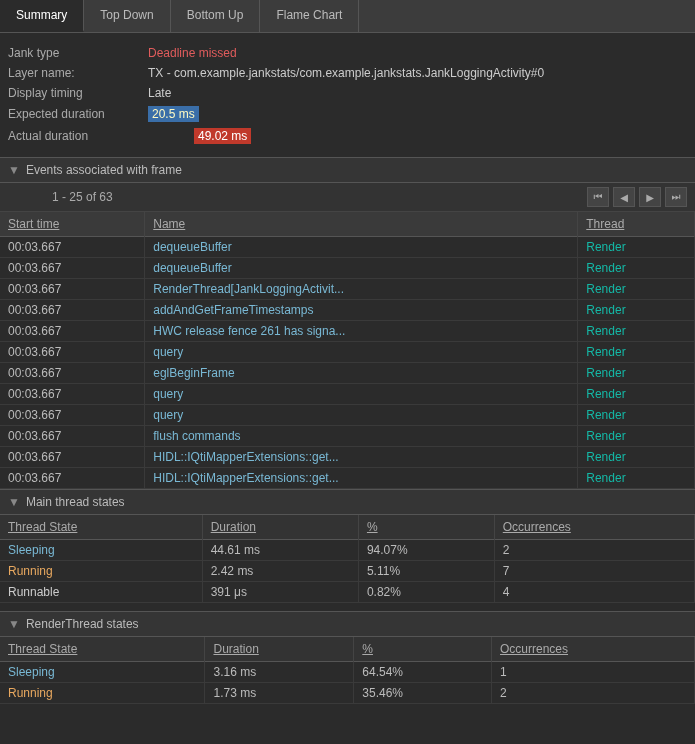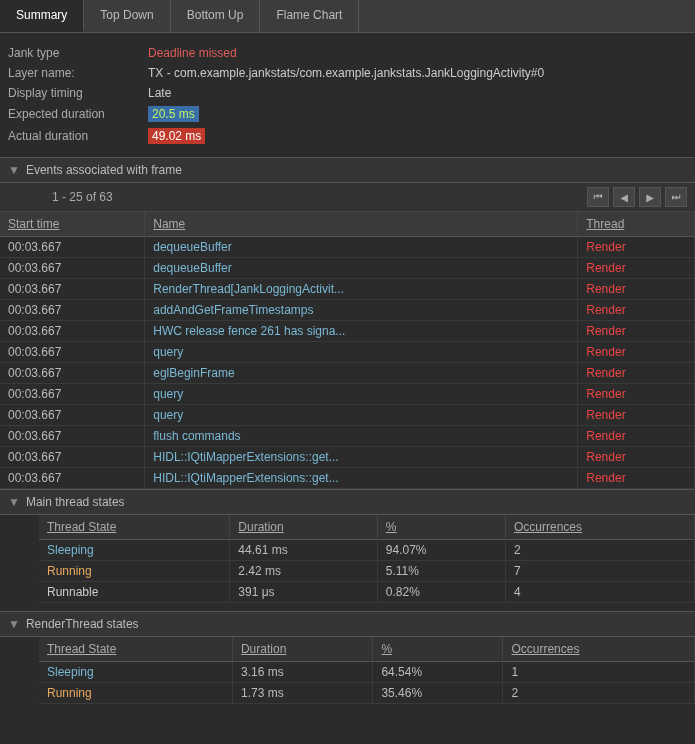--- a/index.html
+++ b/index.html
@@ -46,27 +46,28 @@
       flex-shrink: 0;
     }
     .info-value {
       color: #ccc;
     }
     .info-value.error {
       color: #e05c5c;
     }
     .info-value.highlight-blue {
       background: #3a6ea8;
-      color: #bef264;
+      color: #fef9c3;
       padding: 1px 4px;
     }
     .info-value.highlight-red {
       background: #c0392b;
       color: #fff;
       padding: 1px 4px;
+      margin-left: 46px;
     }
 
     
     .section-header {
       display: flex;
       align-items: center;
       background: #353535;
       border-top: 1px solid #555;
       border-bottom: 1px solid #555;
       padding: 5px 8px;
@@ -132,30 +133,29 @@
     }
     tbody td {
       padding: 3px 8px;
       color: #bbb;
       border-right: 1px solid #3a3a3a;
     }
     tbody td.name-col {
       color: #79b8d4;
     }
     tbody td.thread-col {
-      color: #ef4444;
+      color: #14b8a6;
     }
 
     
     .states-section {
       margin-bottom: 0;
     }
     .states-table-wrap {
       padding: 0 0 8px 0;
-      margin-left: 39px;
     }
     .states-table-wrap table thead th {
       background: #333;
     }
     .state-sleeping { color: #79b8d4; }
     .state-running { color: #e8a85f; }
     .state-runnable { color: #ccc; }
   </style>
 </head>
 <body>

